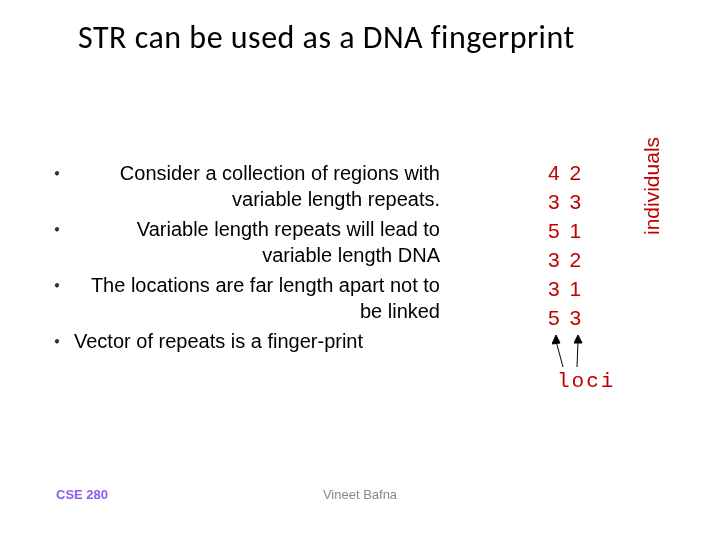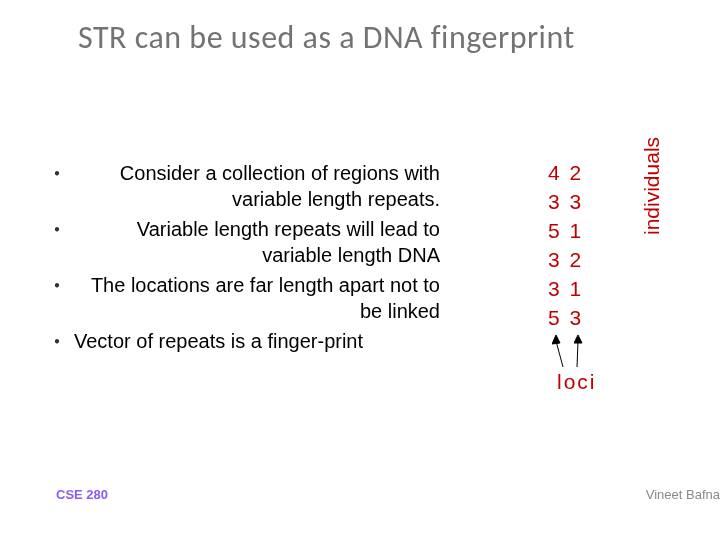--- a/index.html
+++ b/index.html
@@ -1,29 +1,29 @@
 <!DOCTYPE html>
 <html><head>
 <meta charset="utf-8">
 <style>
   * { margin: 0; padding: 0; box-sizing: border-box; }
   html, body { width: 720px; height: 540px; background: #fff; font-family: Calibri, Arial, sans-serif; }
   .slide { width: 720px; height: 540px; position: relative; }
-  .title { position: absolute; top: 18px; left: 78px; font-size: 32px; color: #737373; letter-spacing: 0.5px; }
+  .title { position: absolute; top: 18px; left: 78px; font-size: 32px; color: #000000; letter-spacing: 0.5px; }
   .body { position: absolute; top: 160px; left: 40px; width: 400px; }
   .bullet { display: flex; align-items: flex-start; margin-bottom: 4px; }
   .bullet-dot { width: 34px; flex-shrink: 0; text-align: center; font-size: 12px; color: #333; line-height: 26px; }
   .bullet-text { font-family: Arial, sans-serif; font-size: 20px; color: #000; line-height: 26px; text-align: right; }
   .number-grid { position: absolute; top: 158px; left: 548px; font-family: Arial, sans-serif; font-size: 21px; color: #C00000; line-height: 29px; }
   .number-row { white-space: pre; letter-spacing: 2px; text-align: right; }
   .ylabel { position: absolute; top: 235px; left: 640px; font-family: Arial, sans-serif; font-size: 21px; color: #C00000; transform: rotate(-90deg); transform-origin: left top; }
-  .loci { position: absolute; top: 370px; left: 557px; font-family: Liberation Sans, sans-serif; font-size: 21px; color: #C00000; letter-spacing: 2px; }
+  .loci { position: absolute; top: 370px; left: 557px; font-family: Liberation Mono, monospace; font-size: 21px; color: #C00000; letter-spacing: 2px; }
   .arrow { position: absolute; stroke: #000; fill: #000; }
   .footer-left { position: absolute; bottom: 38px; left: 56px; font-family: Arial, sans-serif; font-size: 13px; color: #8b5cf6; font-weight: bold; }
-  .footer-center { position: absolute; bottom: 38px; left: 0; width: 720px; text-align: right; font-family: Arial, sans-serif; font-size: 13px; color: #898989; }
+  .footer-center { position: absolute; bottom: 38px; left: 0; width: 720px; text-align: center; font-family: Arial, sans-serif; font-size: 13px; color: #898989; }
 </style>
 </head>
 <body>
 <div class="slide">
 
 <div class="title">STR can be used as a DNA fingerprint</div>
 
 <div class="body">
   <div class="bullet">
     <div class="bullet-dot">•</div>

